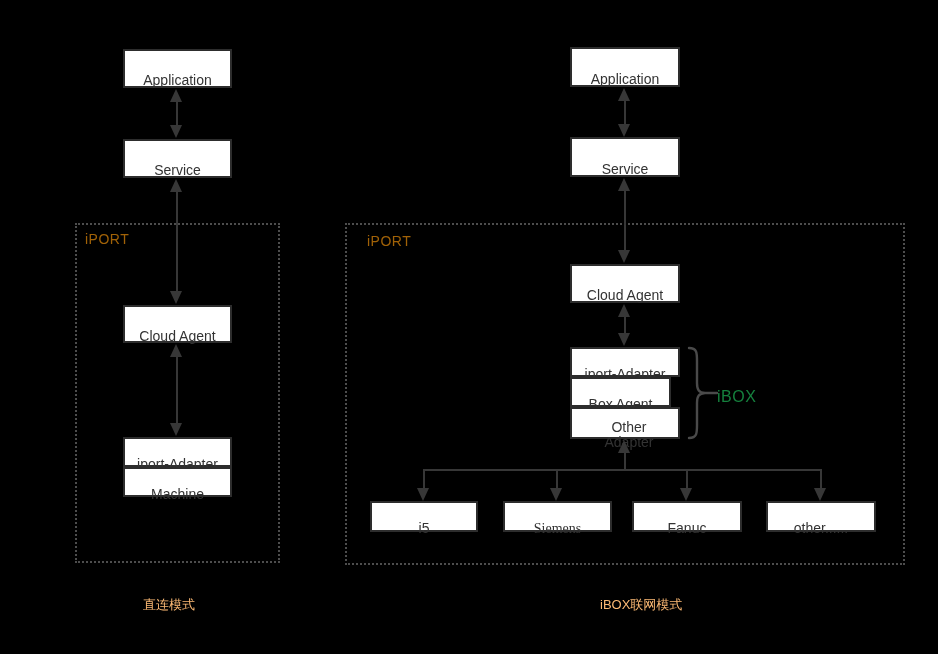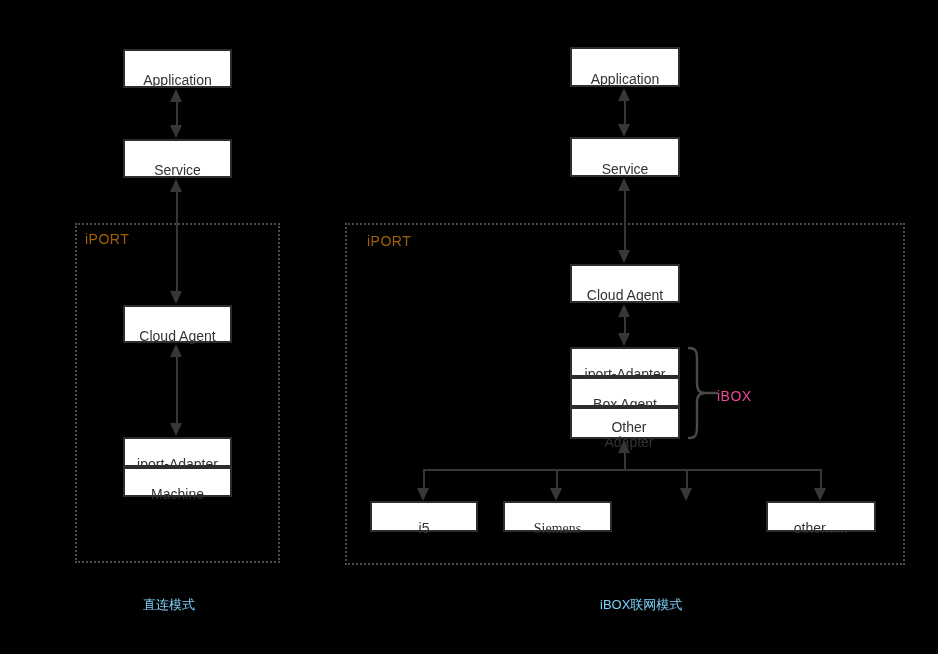--- a/index.html
+++ b/index.html
@@ -8,27 +8,27 @@
     font-family:"Liberation Sans","DejaVu Sans",sans-serif;
   }
   .node{
     position:absolute;box-sizing:border-box;background:#ffffff;
     border:2px solid #2d2d2d;color:#333333;font-size:14px;
     display:flex;align-items:center;justify-content:center;text-align:center;
   }
   .node .lbl{white-space:pre-line;line-height:15px;margin-top:24px;}
   .region{position:absolute;box-sizing:border-box;border:2px dotted #4d4d4d;background:transparent;}
   .region-label{position:absolute;color:#a16207;font-size:14px;letter-spacing:0.5px;}
-  .caption{position:absolute;color:#7dd3fc;font-size:13px;}
+  .caption{position:absolute;color:#fdba74;font-size:13px;}
   .shaft-v{position:absolute;width:2px;background:#373737;}
   .shaft-h{position:absolute;height:2px;background:#373737;}
   .ah{position:absolute;width:0;height:0;border-left:6px solid transparent;border-right:6px solid transparent;}
   .ah.up{border-bottom:13px solid #373737;}
   .ah.down{border-top:13px solid #373737;}
-  .brace-label{position:absolute;color:#ec4899;font-size:14px;letter-spacing:0.5px;text-align:center;}
+  .brace-label{position:absolute;color:#15803d;font-size:16px;letter-spacing:0.5px;text-align:center;}
 </style>
 </head>
 <body>
 
 <div class="canvas">
 
   <div class="region" style="left:75px;top:223px;width:205px;height:340px;"></div>
   <div class="region-label" style="left:85px;top:231px;">iPORT</div>
 
   <div class="node" style="left:123px;top:49px;width:109px;height:39px;">
@@ -87,21 +87,21 @@
     <span class="lbl">Cloud Agent</span>
   </div>
 
   <div class="ah up" style="left:618px;top:304px;"></div>
   <div class="shaft-v" style="left:624px;top:315px;height:20px;"></div>
   <div class="ah down" style="left:618px;top:333px;"></div>
 
   <div class="node" style="left:570px;top:347px;width:110px;height:30px;">
     <span class="lbl">iport-Adapter</span>
   </div>
-  <div class="node" style="left:570px;top:377px;width:110px;height:30px;">
+  <div class="node" style="left:570px;top:377px;width:101px;height:30px;">
     <span class="lbl">Box Agent</span>
   </div>
   <div class="node" style="left:570px;top:407px;width:110px;height:32px;padding-left:8px;">
     <span class="lbl">Other
 Adapter</span>
   </div>
 
   <svg style="position:absolute;left:686px;top:346px;" width="34" height="94" viewBox="0 0 34 94">
     <path d="M3,2 C11,2 11,7 11,15 L11,37 C11,44 13,46.5 19,47 C13,47.5 11,50 11,57 L11,79 C11,87 11,92 3,92 M19,47 L31,47" fill="none" stroke="#4a4a4a" stroke-width="2.4" stroke-linecap="round"></path>
   </svg>
@@ -119,19 +119,22 @@
   <div class="ah down" style="left:680px;top:488px;"></div>
   <div class="shaft-v" style="left:820px;top:469px;height:21px;"></div>
   <div class="ah down" style="left:814px;top:488px;"></div>
 
   <div class="node" style="left:370px;top:501px;width:108px;height:31px;">
     <span class="lbl">i5</span>
   </div>
   <div class="node" style="left:503px;top:501px;width:109px;height:31px;font-family:Liberation Serif, serif;">
     <span class="lbl">Siemens</span>
   </div>
+  <div class="node" style="left:632px;top:501px;width:110px;height:31px;">
+    <span class="lbl">Fanuc</span>
+  </div>
   <div class="node" style="left:766px;top:501px;width:110px;height:31px;">
     <span class="lbl">other......</span>
   </div>
 
   <div class="caption" style="left:600px;top:596px;">iBOX联网模式</div>
 
 </div>
 
 </body></html>

